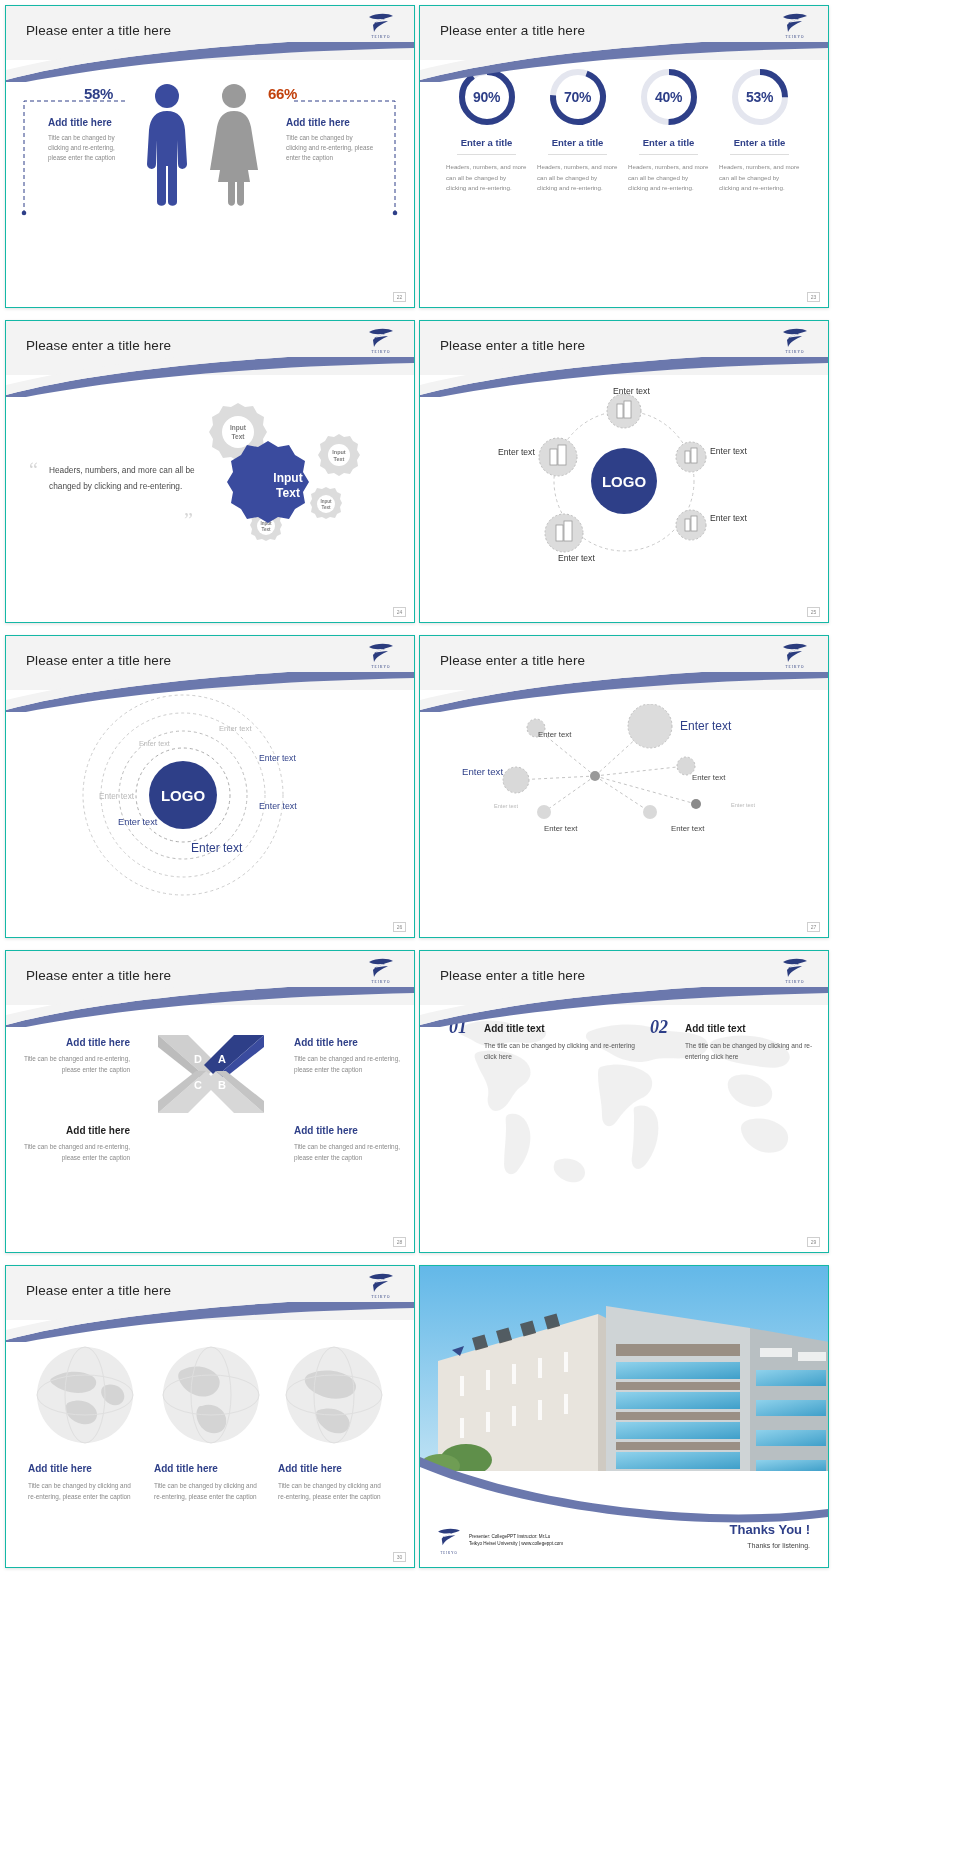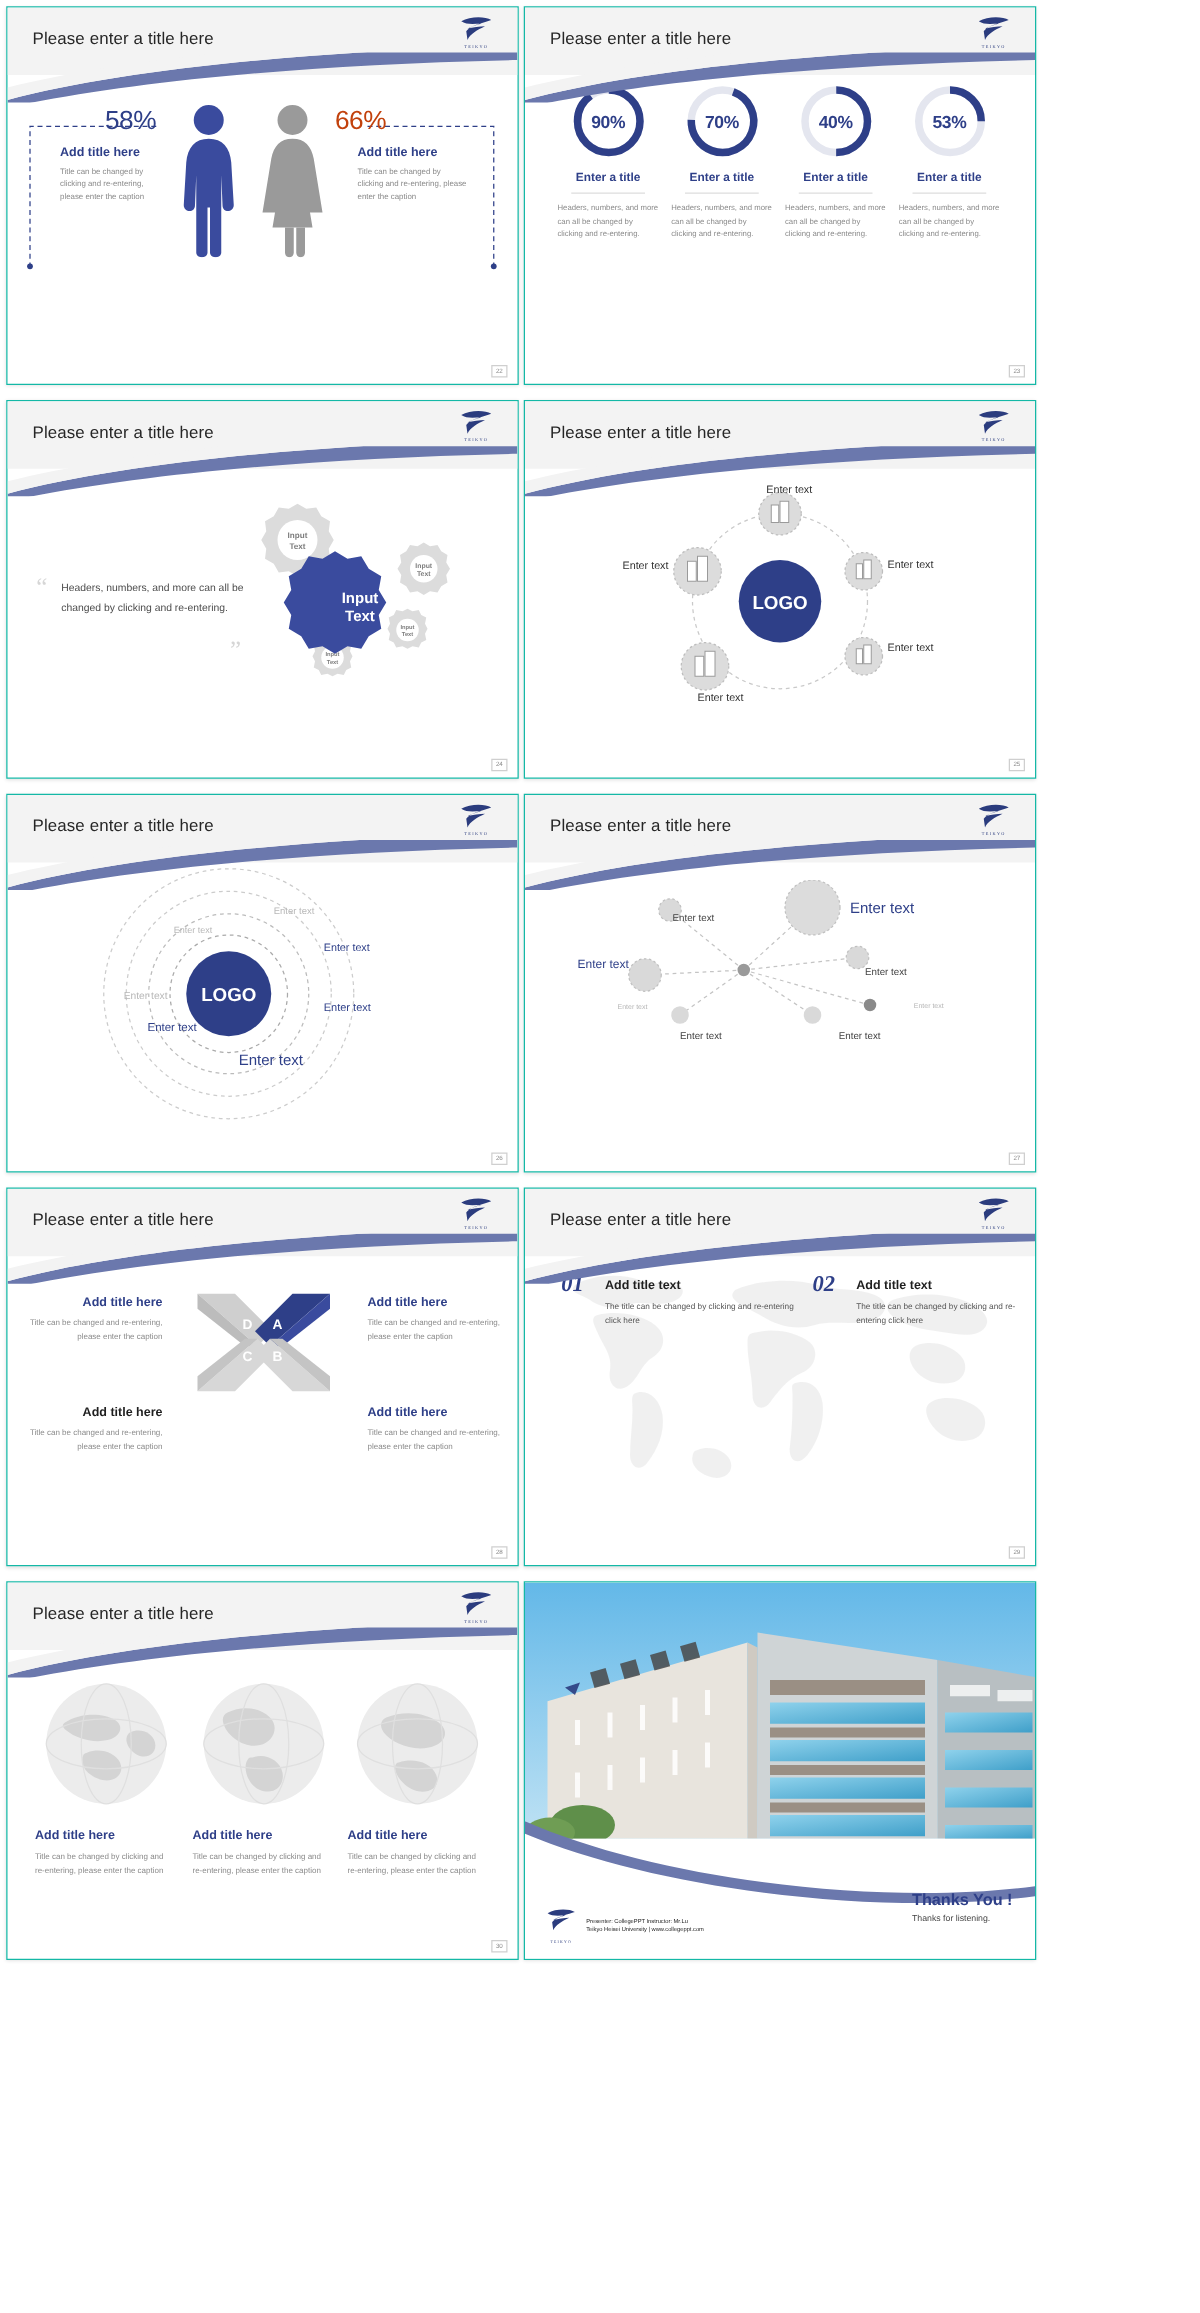--- a/index.html
+++ b/index.html
@@ -54,21 +54,21 @@
   }
   .pagenum {
     position: absolute; right: 8px; bottom: 5px;
     width: 13px; height: 10px; border: 1px solid #cfcfcf;
     font-size: 5px; color: #8a8a8a; text-align: center; line-height: 9px;
     z-index: 6; background: #fff;
   }
   .body { position: absolute; inset: 54px 0 0 0; z-index: 1; }
 
   
-  .pct { font-size: 21px; font-weight: normal; letter-spacing: -.4px; }
+  .pct { font-size: 15px; font-weight: bold; letter-spacing: -.4px; }
   .pct.m { color: #2e3f88; }
   .pct.f { color: #c2410c; }
   .addtitle { font-size: 10px; font-weight: bold; color: #2e3f88; }
   .capt { font-size: 6.3px; color: #8a8a8a; line-height: 1.55; }
 
   
   .donut-col { position: absolute; width: 89px; top: 6px; text-align: center; }
   .donut-wrap { position: relative; width: 62px; height: 62px; margin: 0 auto; }
   .donut-num {
     position: absolute; inset: 0; display: flex; align-items: center; justify-content: center;
@@ -648,19 +648,19 @@
         <svg width="26" height="20" viewBox="0 0 28 22">
           <path d="M2 5 C9 1 21 1 26 4 C20 6 12 8 7 11 C11 10 17 9 21 9 C15 12 9 15 7 20 L6 13 C8 10 13 8 18 7 C12 7 6 8 2 5 Z" fill="#2b3c7e"></path>
         </svg>
         <div style="font-size:3px;color:#2b3c7e;letter-spacing:1px;font-family:'Liberation Serif',serif">TEIKYO</div>
       </div>
       <div>
         <div class="pres-line">Presenter: CollegePPT   Instructor: Mr.Lu</div>
         <div class="pres-line">Teikyo Heisei University  |  www.collegeppt.com</div>
       </div>
     </div>
-    <div style="position:absolute;right:18px;bottom:28px;">
+    <div style="position:absolute;right:18px;bottom:18px;text-align:right">
       <div class="thanks-big">Thanks You !</div>
       <div class="thanks-sm" style="margin-top:5px">Thanks for listening.</div>
     </div>
   </div>
 
 </div>
 
 </body></html>

